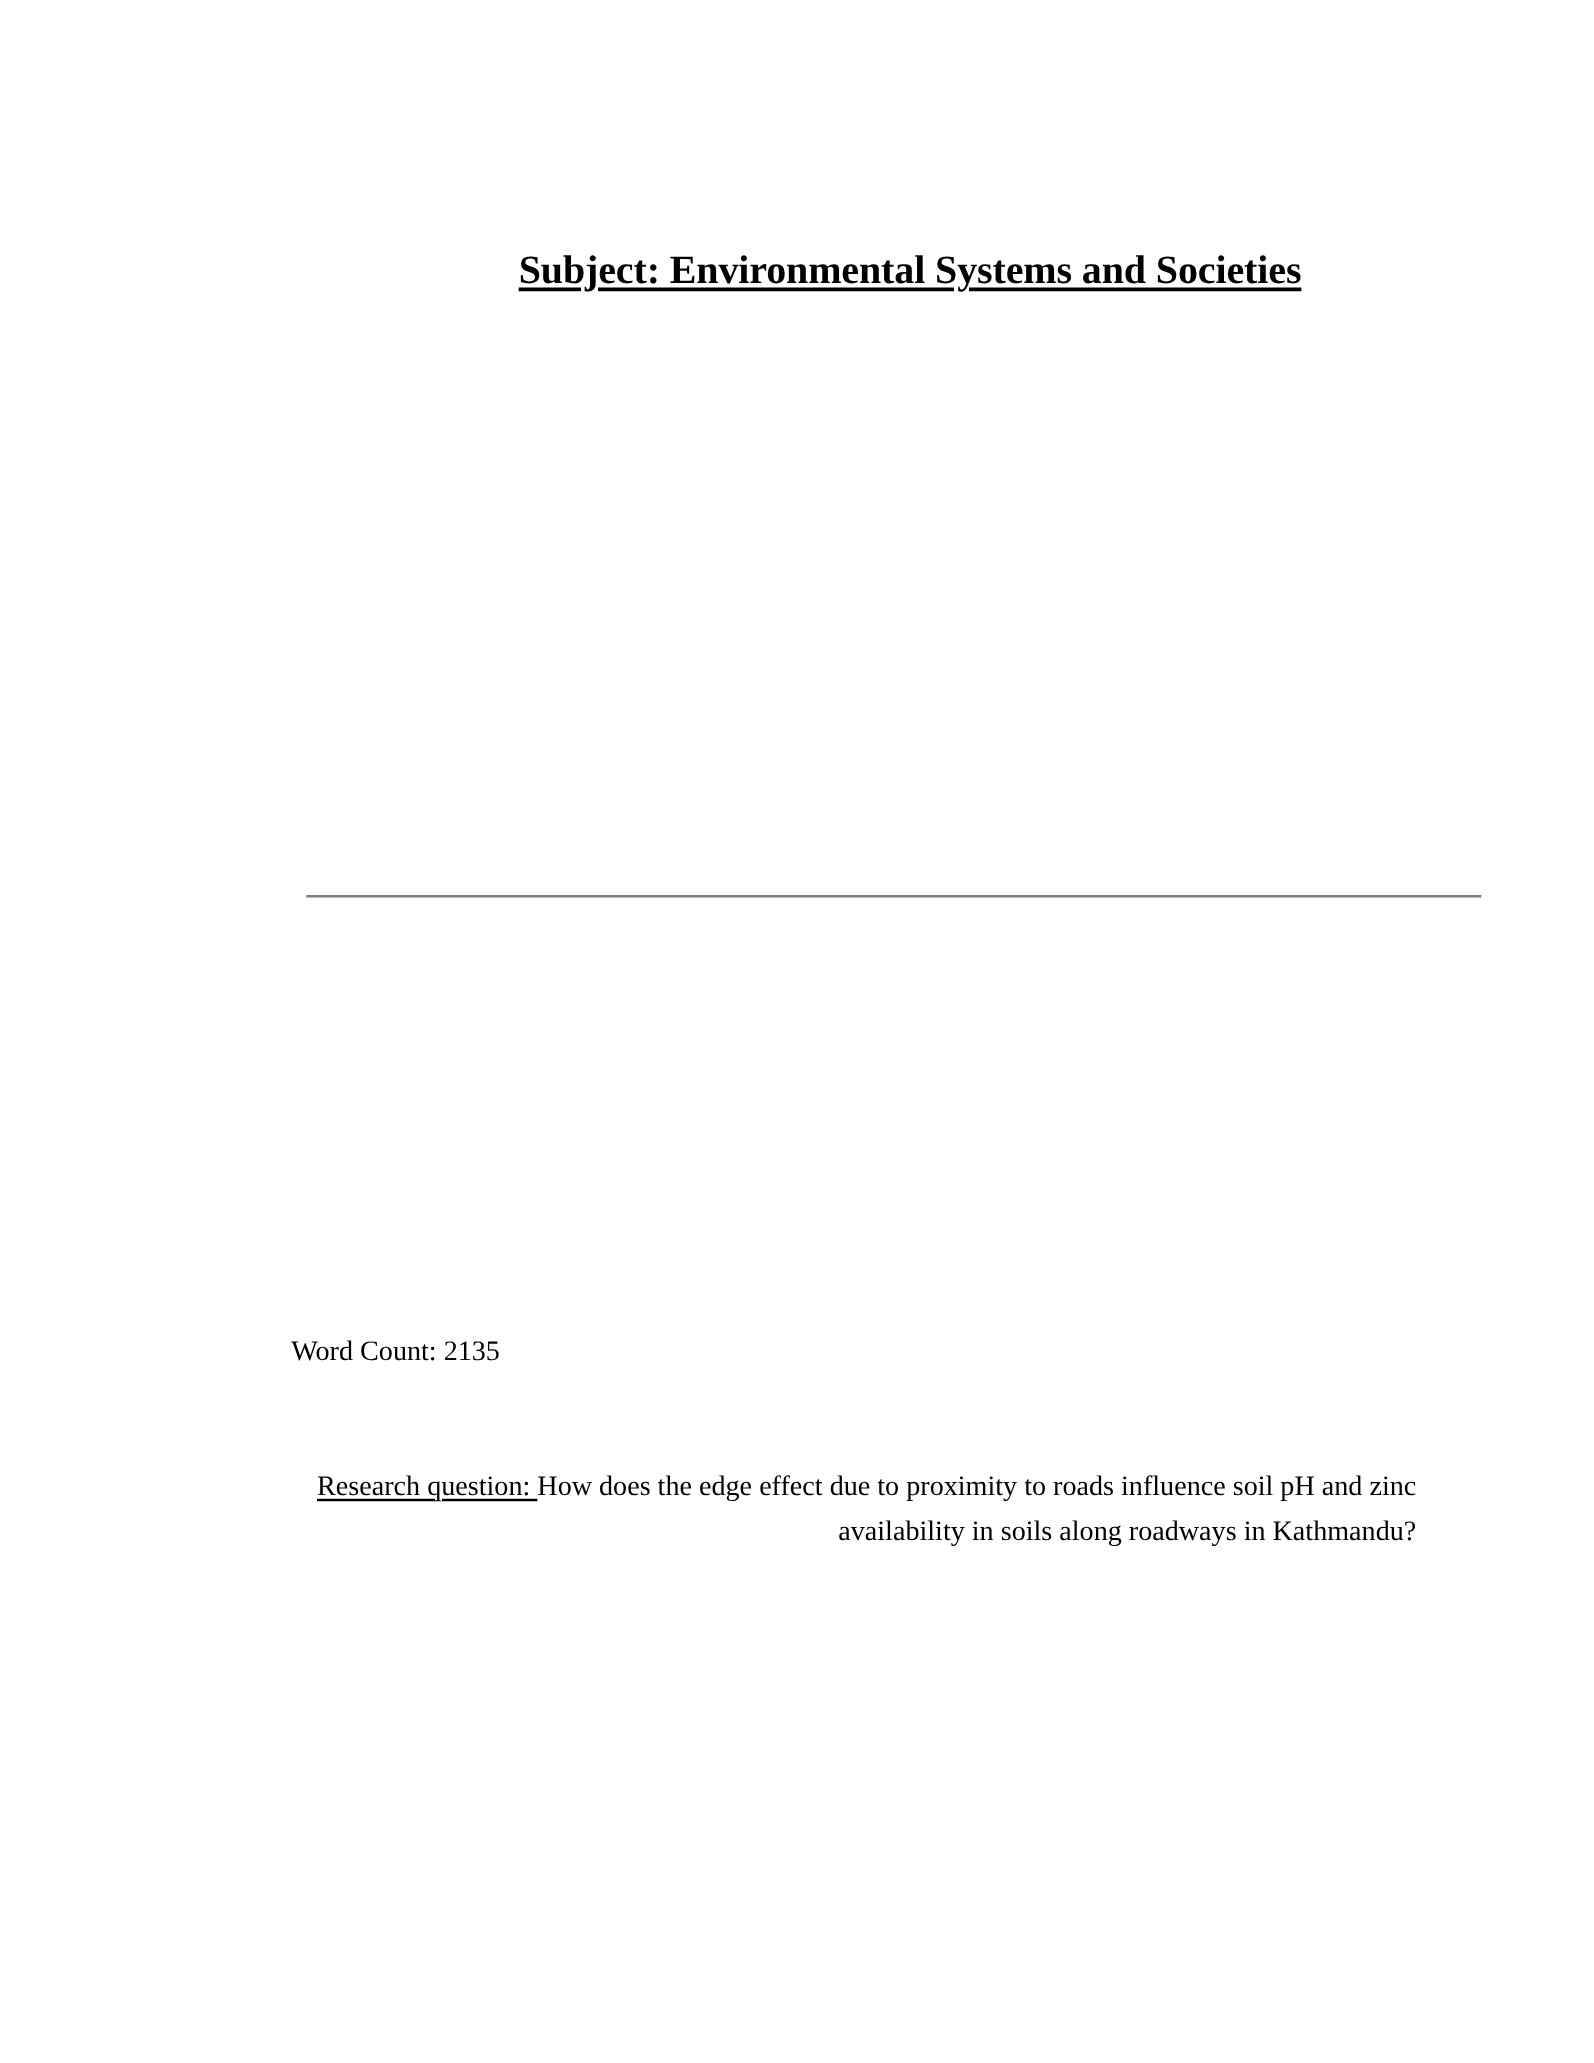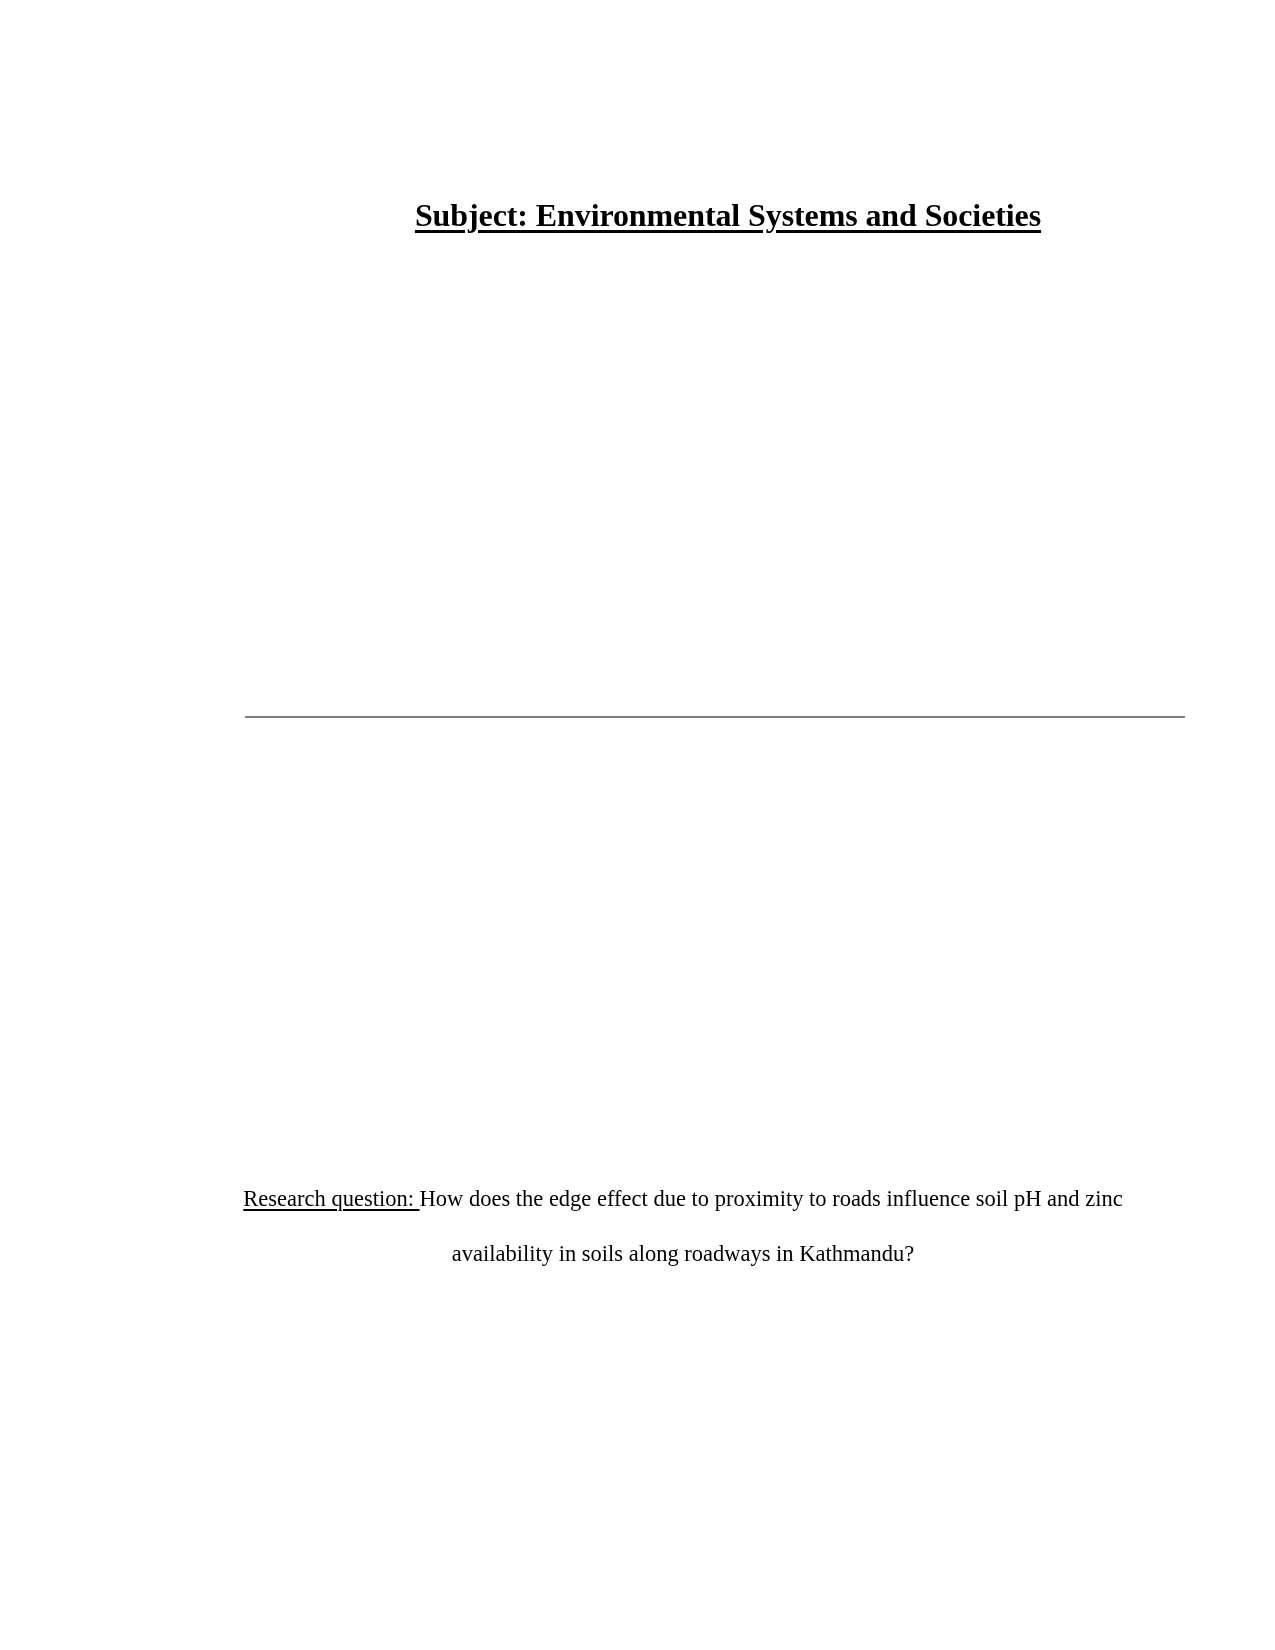--- a/index.html
+++ b/index.html
@@ -60,35 +60,36 @@
     text-align: left;
   }
   #word-count { top: 1047px; }
 
   .research {
     position: absolute;
     left: 143px;
     top: 1148px;
     width: 900px;
     font-size: 22.5px;
-    line-height: 55px;
-    text-align: center;
+    line-height: 36px;
+    text-align: right;
   }
   .research .ul-label {
     text-decoration: underline;
     text-decoration-thickness: 1.5px;
     text-underline-offset: 3px;
   }
 </style>
 </head>
 <body>
 
 <div class="page">
 
   <h1 class="heading" id="heading-subject"><span class="ul">Subject: Environmental Systems and Societies</span></h1>
 
 
   <div class="hrule"></div>
 
+  <p class="bodytext" id="word-count">Word Count: 2135</p>
 
   <p class="research"><span class="ul-label">Research question: </span><span>How does the edge effect due to proximity to roads influence soil pH and zinc availability in soils along roadways in Kathmandu?</span></p>
 
 </div>
 
 </body></html>

